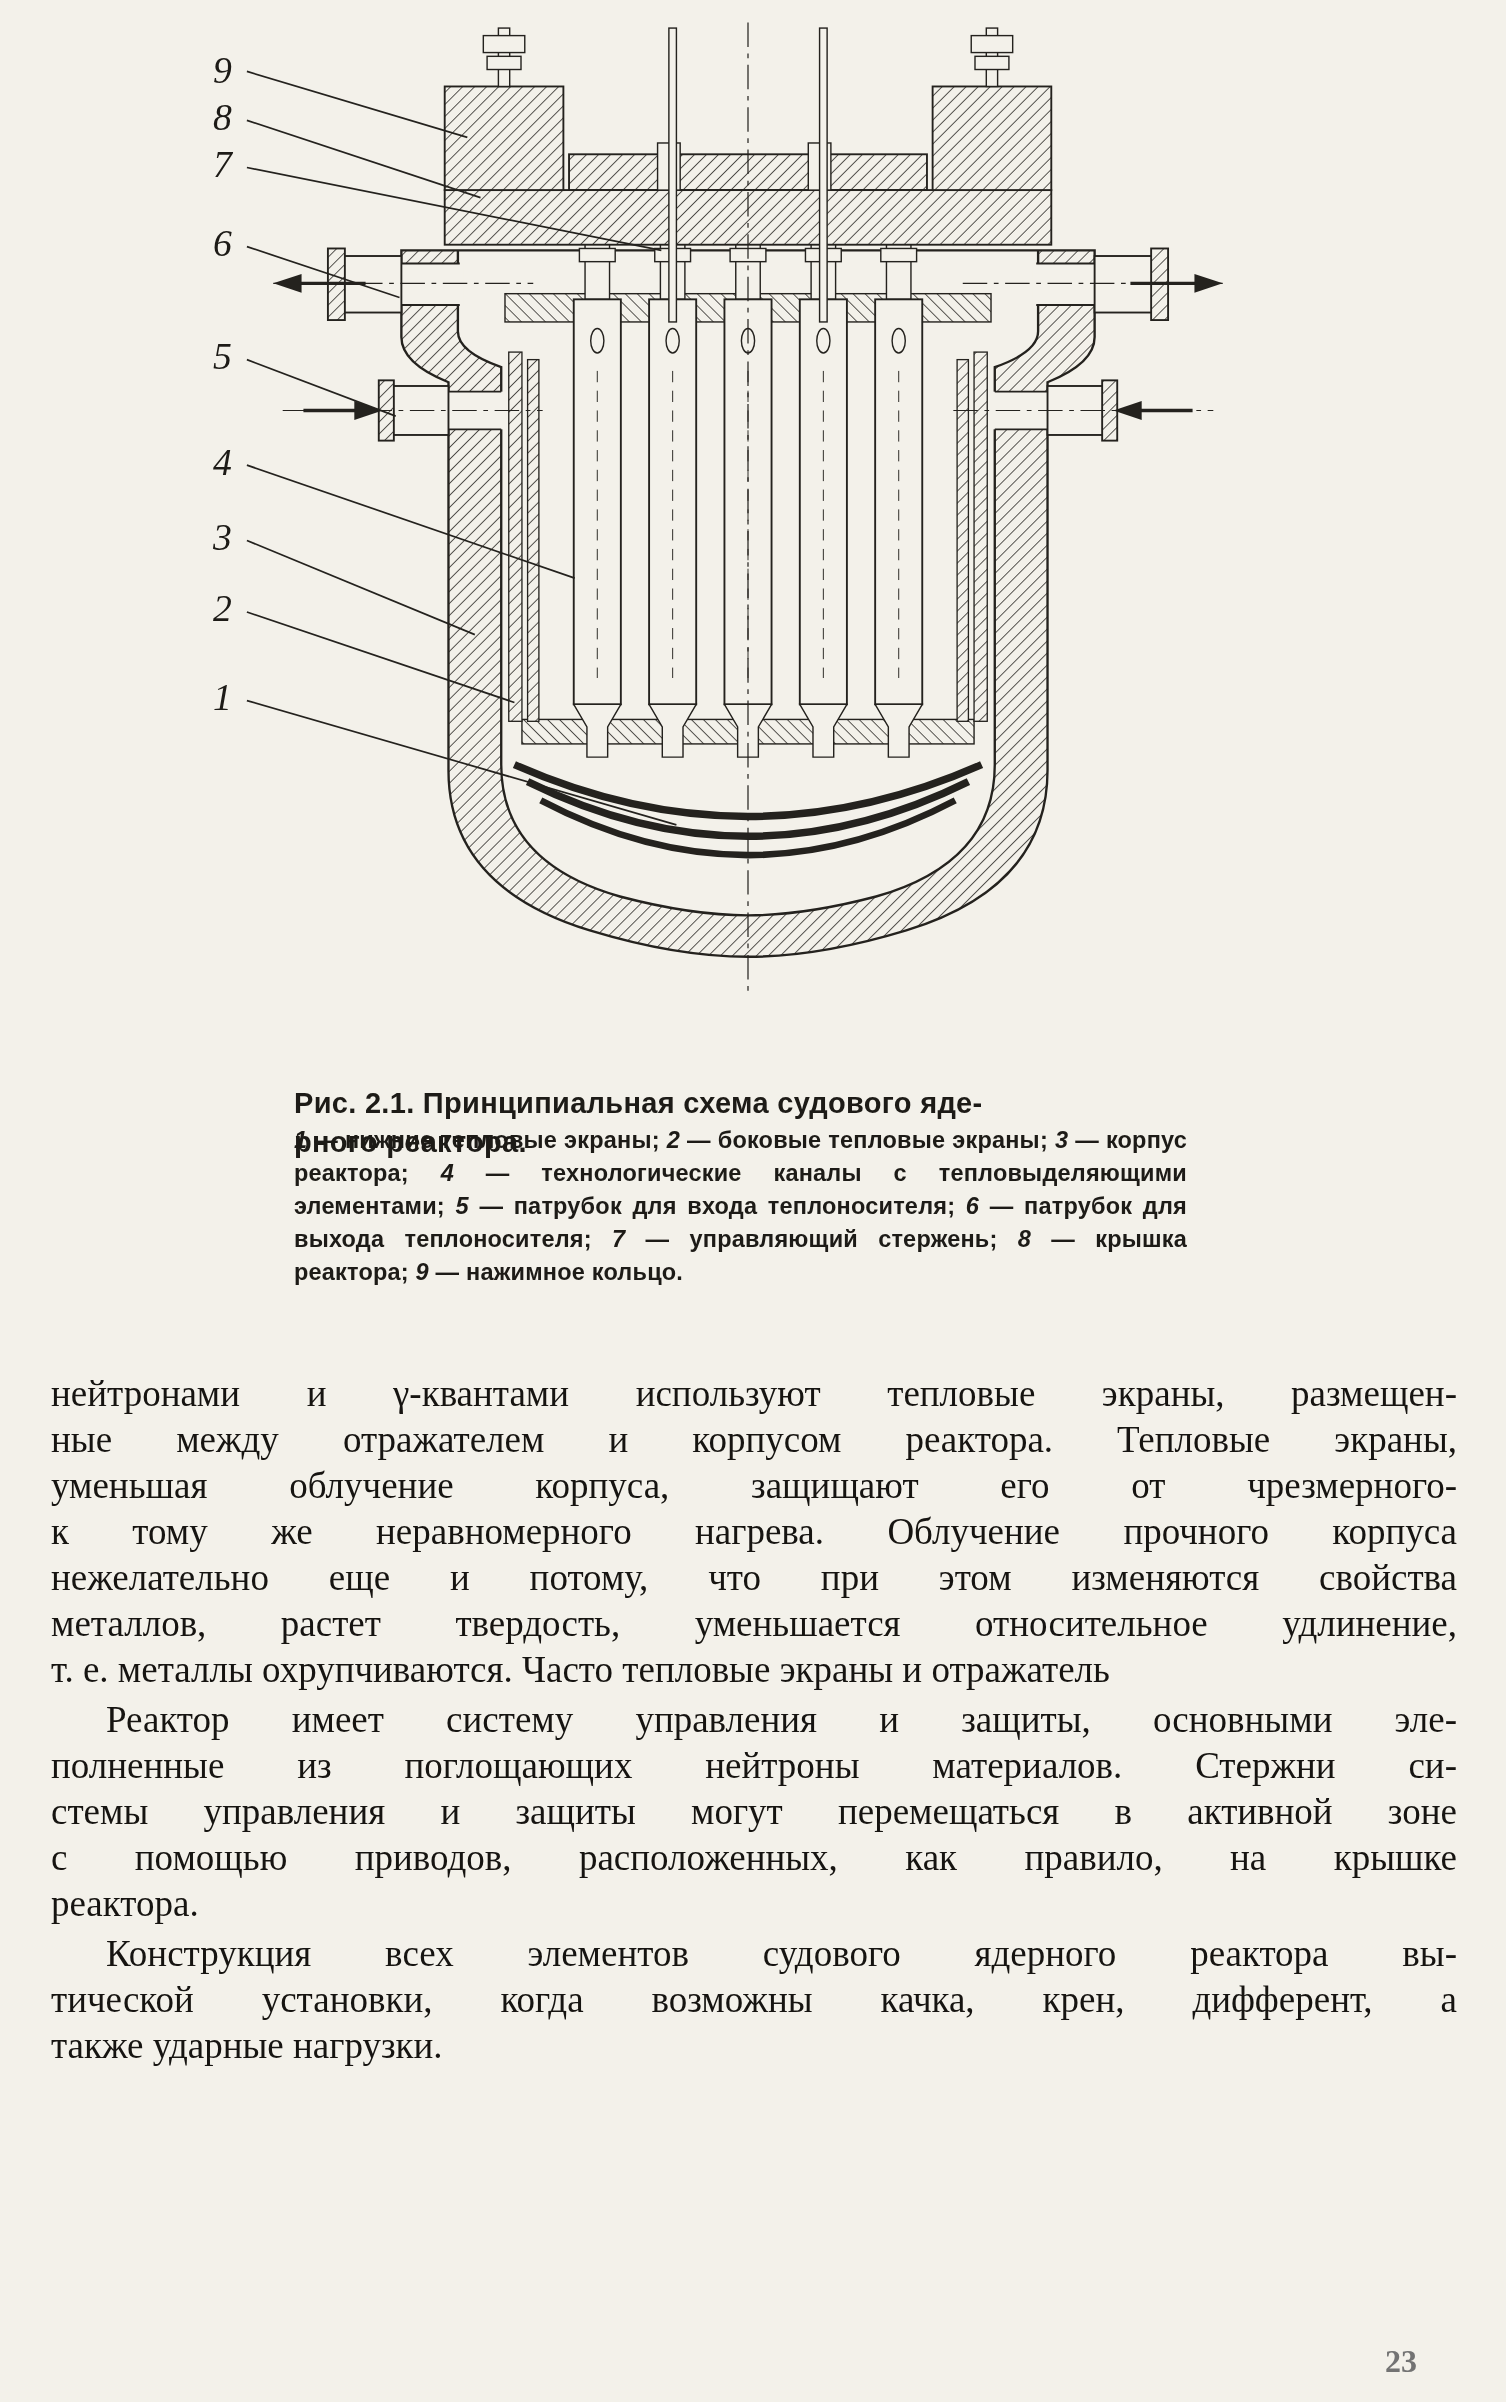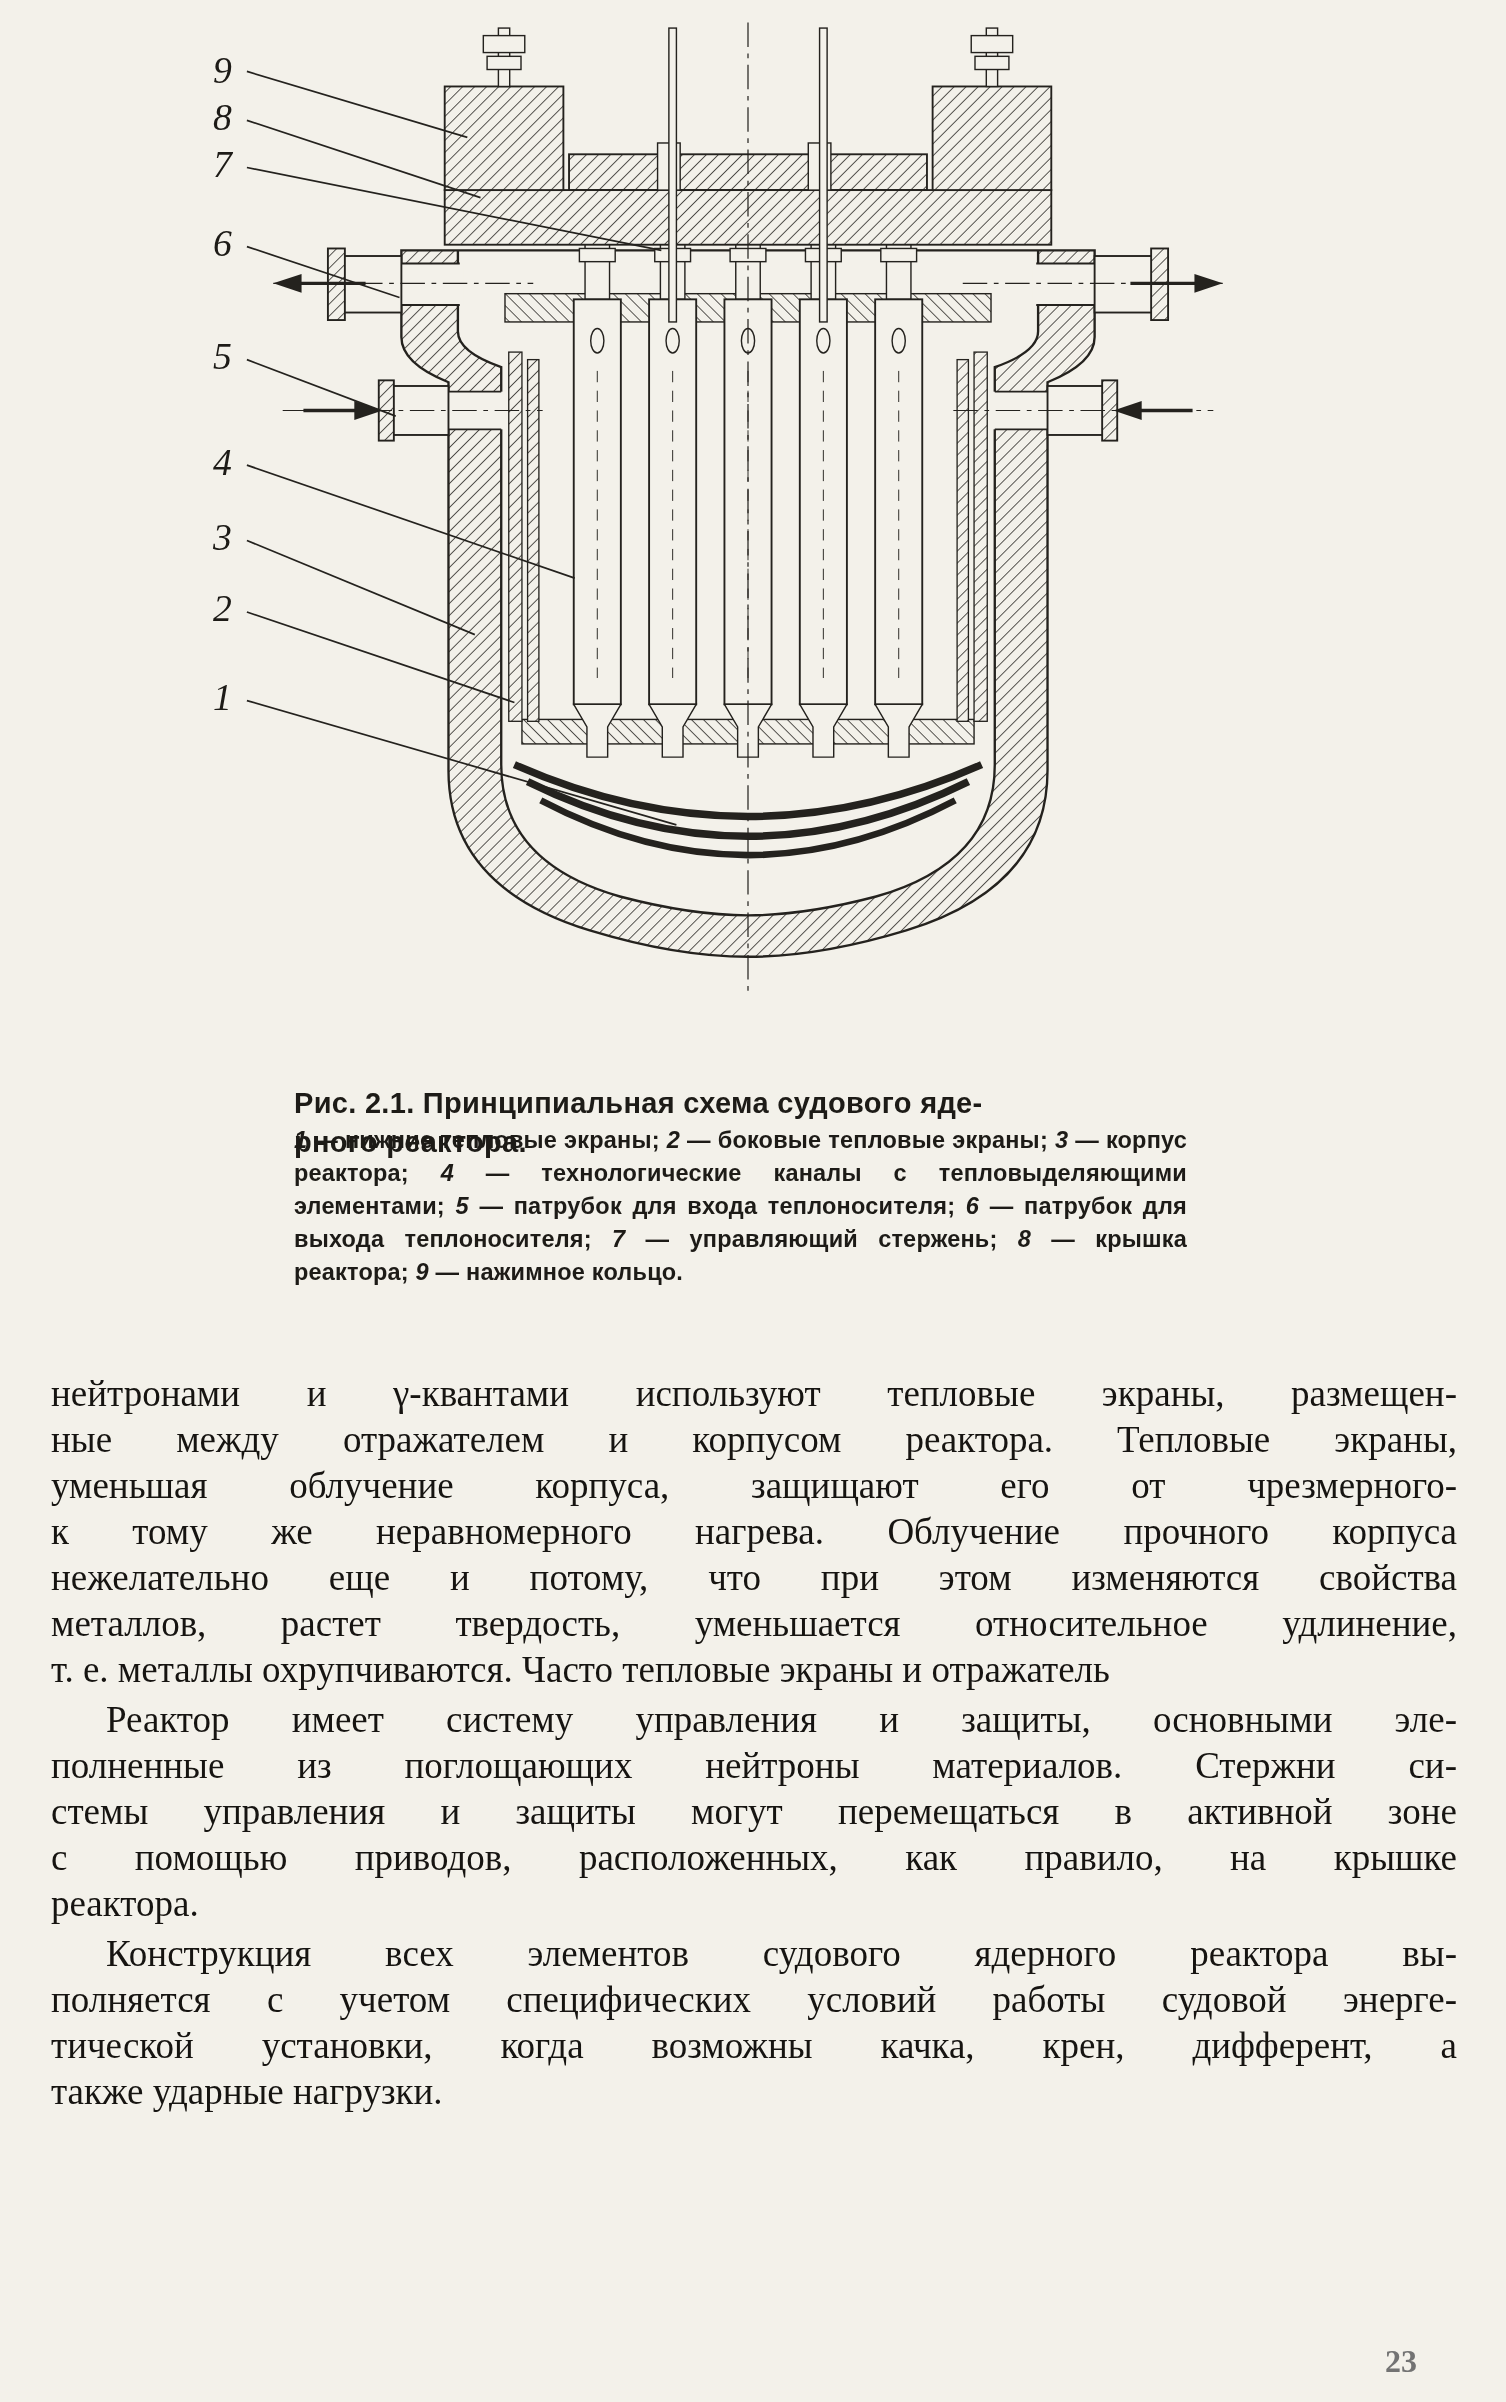--- a/index.html
+++ b/index.html
@@ -248,21 +248,20 @@
       </div>
       <div class="para indent">
         <div class="tline">Реактор имеет систему управления и защиты, основными эле-</div>
         <div class="tline">полненные из поглощающих нейтроны материалов. Стержни си-</div>
         <div class="tline">стемы управления и защиты могут перемещаться в активной зоне</div>
         <div class="tline">с помощью приводов, расположенных, как правило, на крышке</div>
         <div class="tline">реактора.</div>
       </div>
       <div class="para indent">
         <div class="tline">Конструкция всех элементов судового ядерного реактора вы-</div>
-        <div class="tline">полняется с учетом специфических условий работы судовой энерге-</div>
         <div class="tline">тической установки, когда возможны качка, крен, дифферент, а</div>
         <div class="tline">также ударные нагрузки.</div>
       </div>
     </div>
 
   <div class="page-number">23</div>
 
 </div>
 
 

